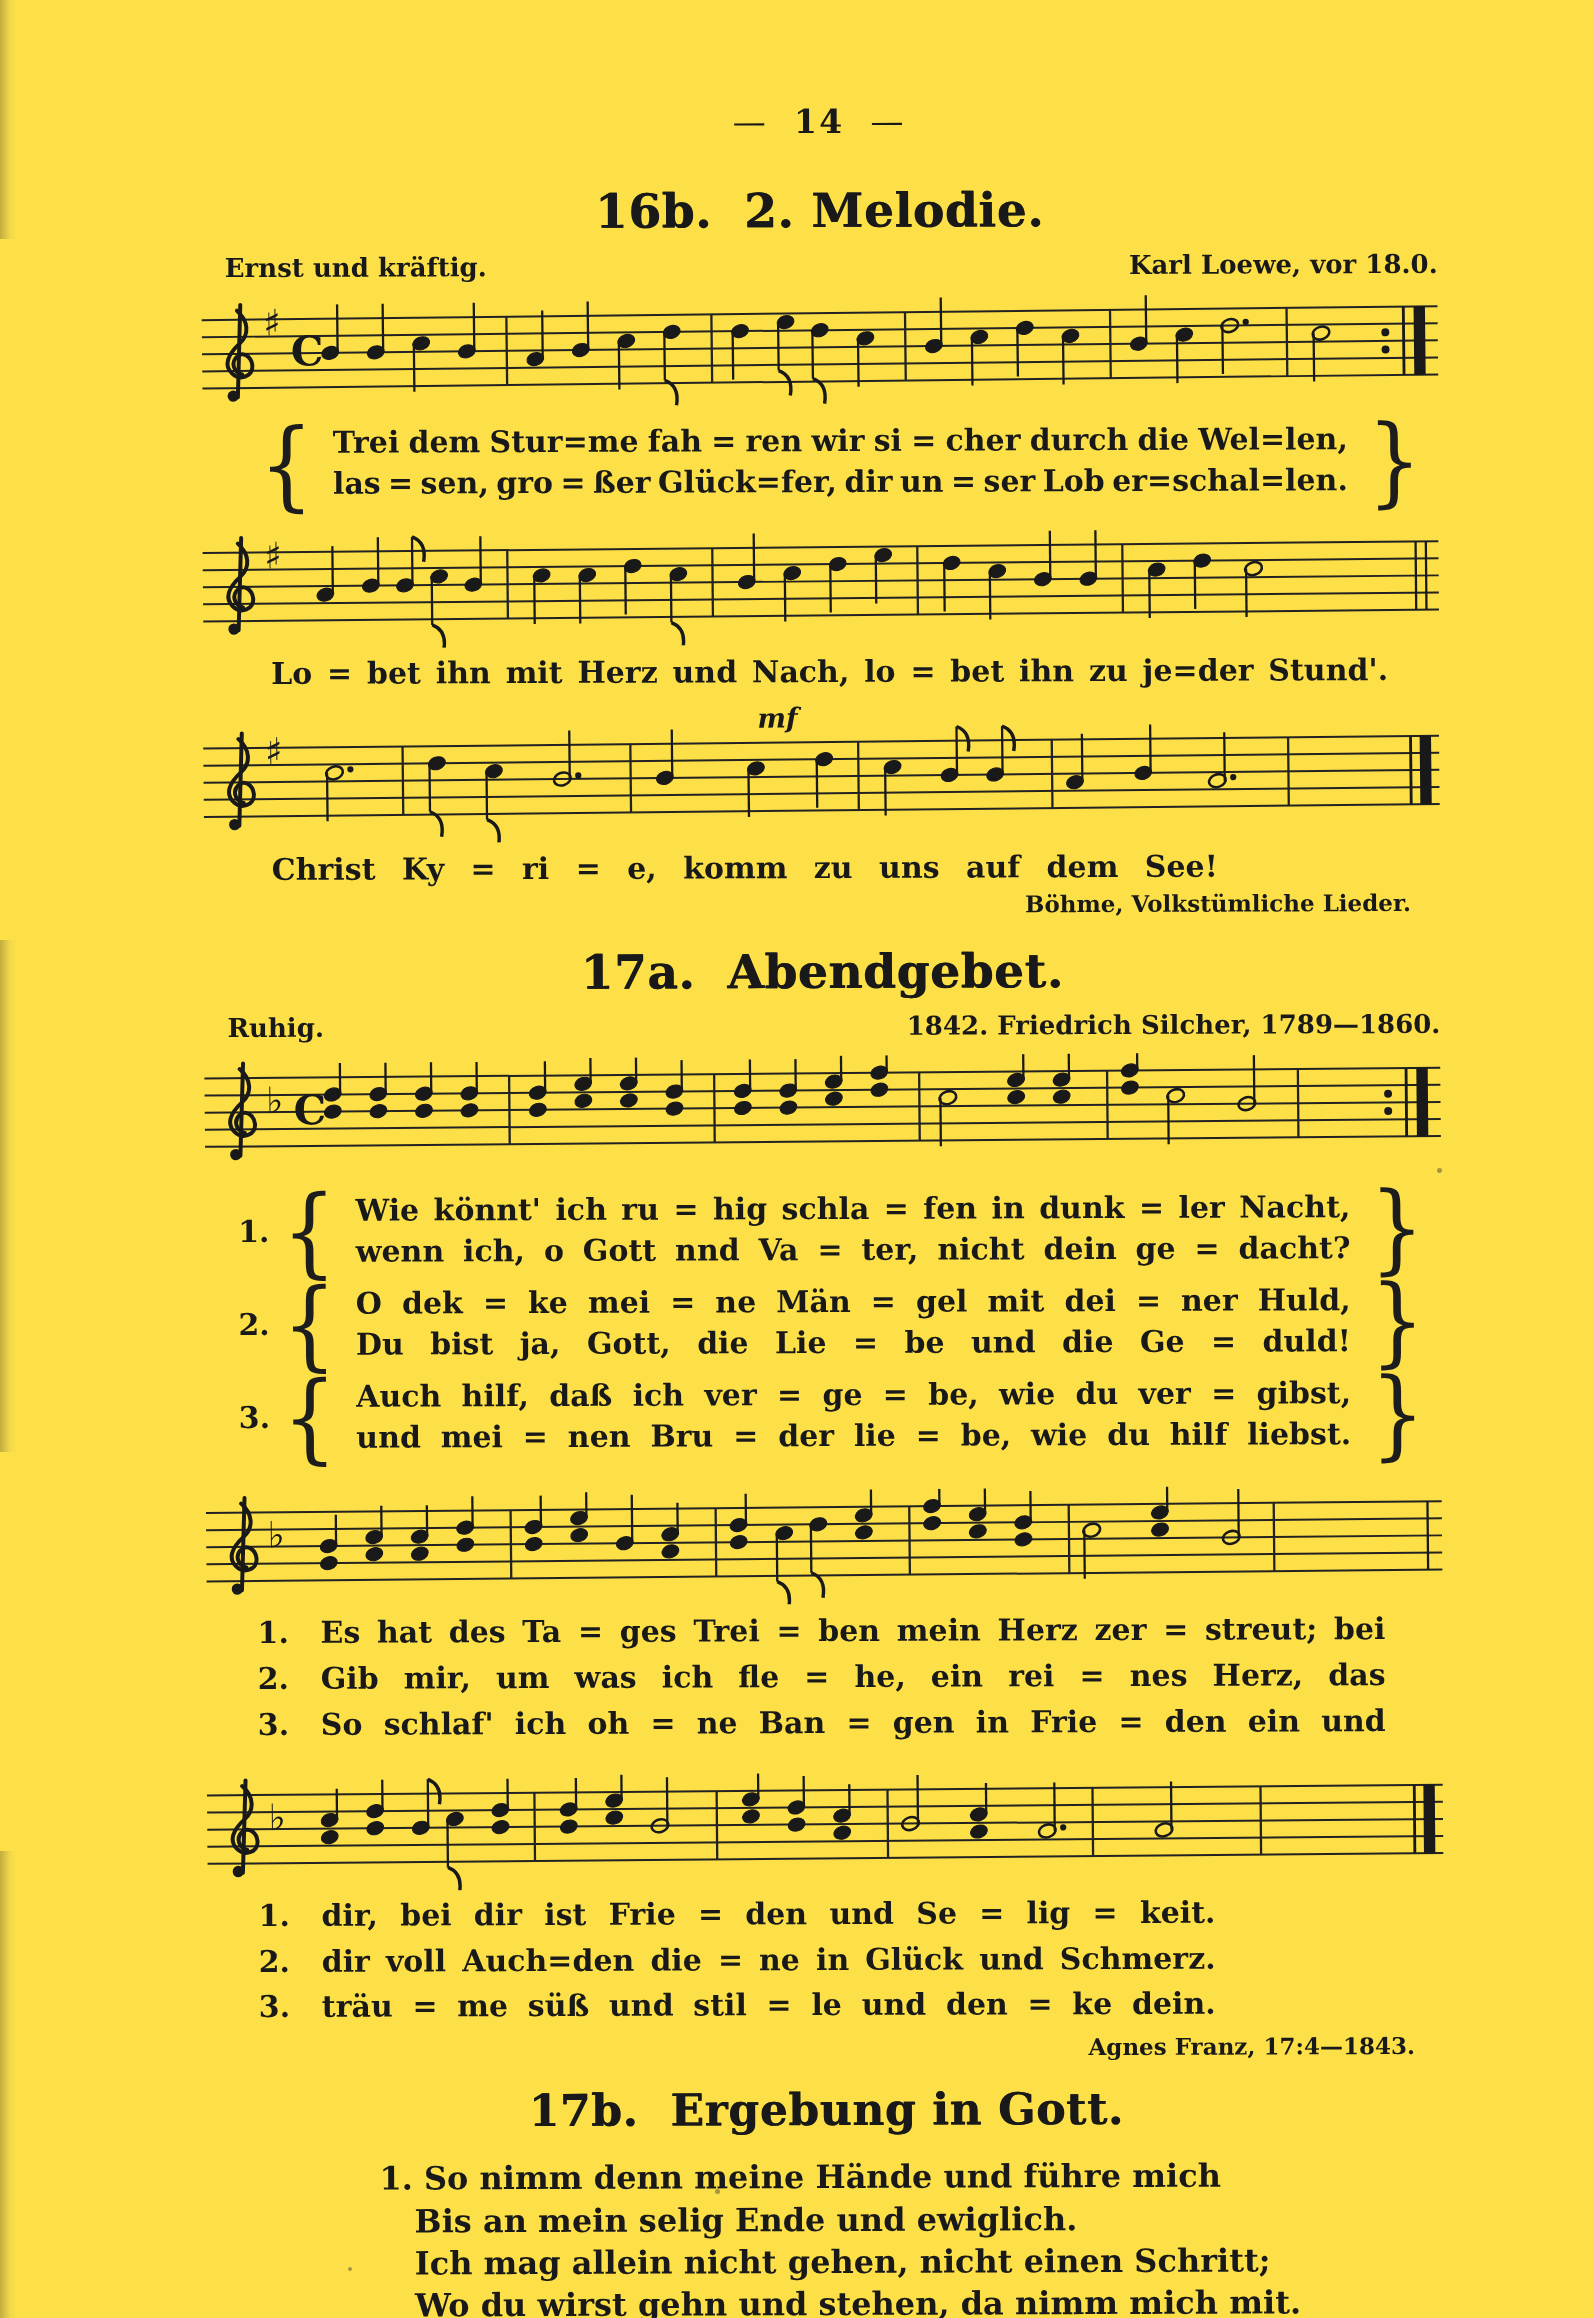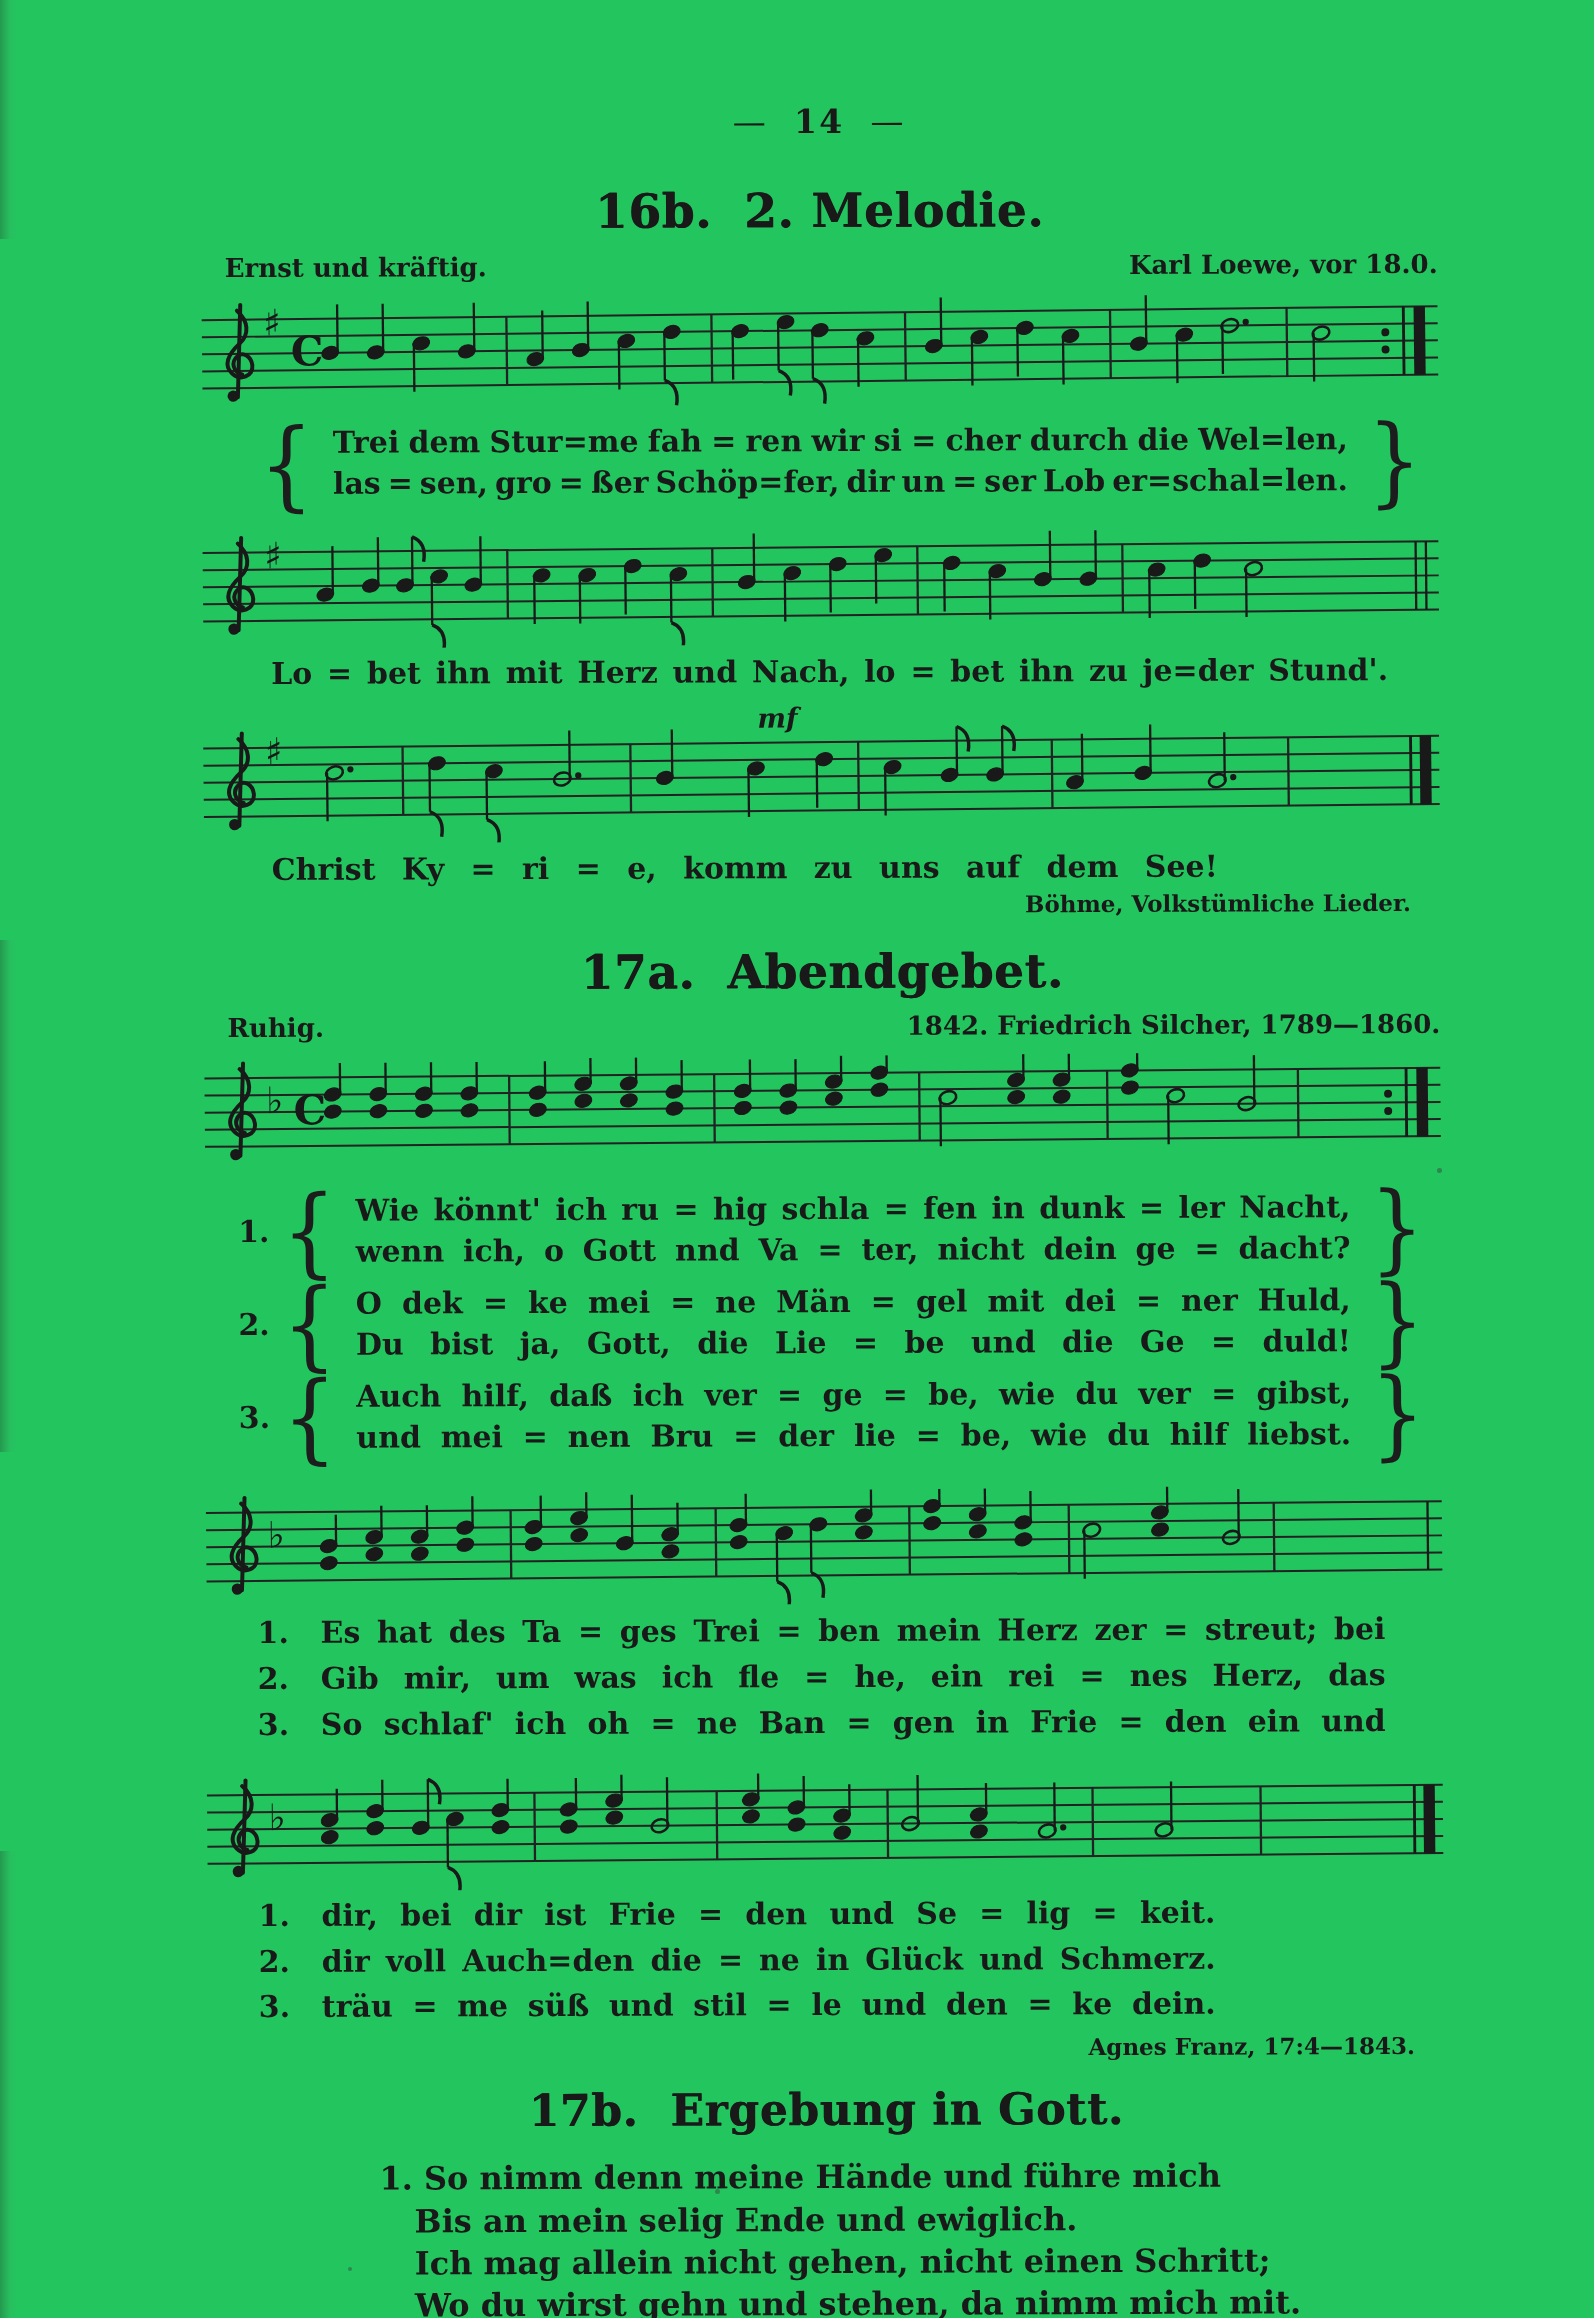--- a/index.html
+++ b/index.html
@@ -1,19 +1,19 @@
 <!DOCTYPE html>
 <html style="font-size:9px"><head>
 <meta charset="utf-8">
 <style>
   html,body{margin:0;padding:0;background:#e8e8e6;}
   .page{
     position:relative;
     width:1594px;height:2319px;
-    background:#22c55e;
+    background:#fde047;
     font-family:"DejaVu Serif","Liberation Serif",serif;
     color:#191919;
     overflow:hidden;
   }
   .content{
     position:absolute;left:188px;top:85px;width:1270px;
     transform:rotate(-0.2deg);
   }
   
   .pageno{
@@ -194,21 +194,21 @@
             <span>die</span>
             <span>Wel=len,</span>
           </div>
         <div class="lyric spread">
             <span>las</span>
             <span>=</span>
             <span>sen,</span>
             <span>gro</span>
             <span>=</span>
             <span>ßer</span>
-            <span>Schöp=fer,</span>
+            <span>Glück=fer,</span>
             <span>dir</span>
             <span>un</span>
             <span>=</span>
             <span>ser</span>
             <span>Lob</span>
             <span>er=schal=len.</span>
           </div>
       </div>
       <span class="brace">}</span>
     </div>

